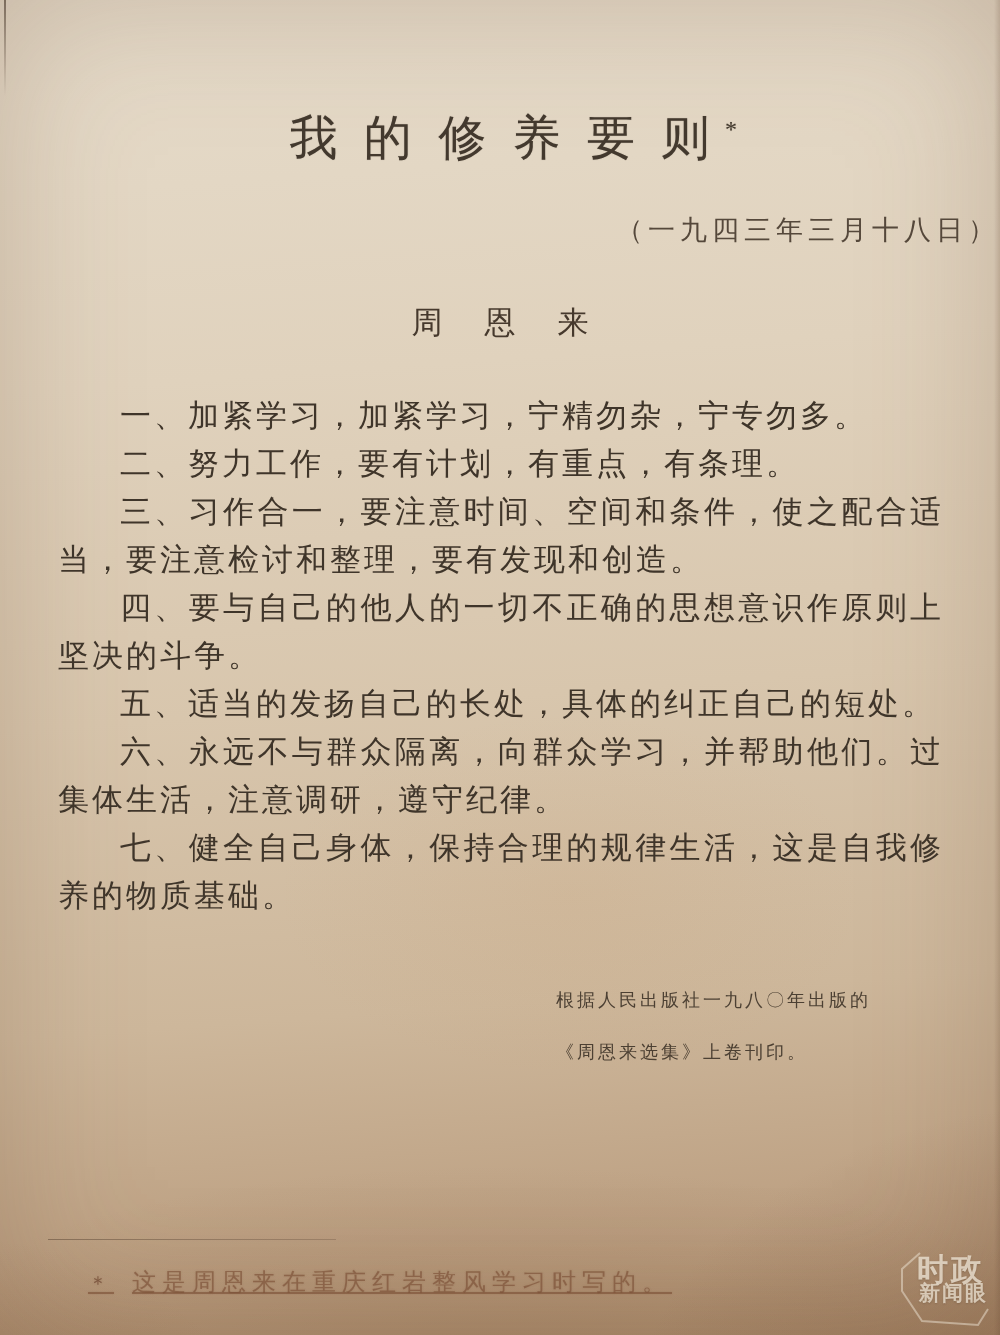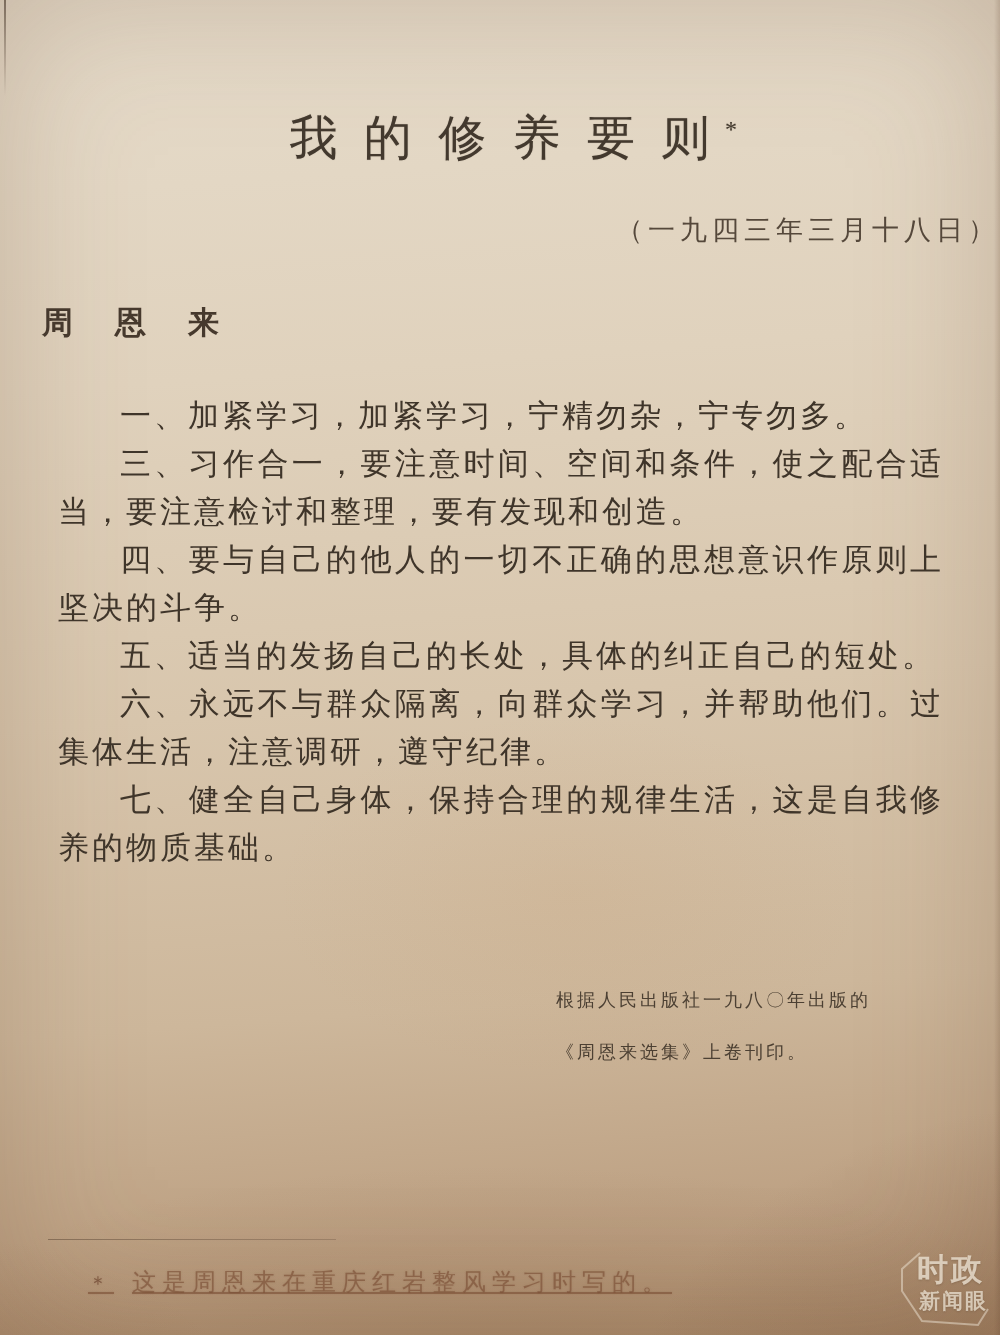--- a/index.html
+++ b/index.html
@@ -40,21 +40,21 @@
     font-size:24px;vertical-align:super;
     letter-spacing:0;margin-left:-0.45em;
   }
   .date-line{
     position:absolute;top:212px;left:0;width:100%;
     text-align:right;font-size:27px;letter-spacing:5px;padding-left:5px;
     box-sizing:border-box;color:#55483b;
   }
   .author{
     position:absolute;top:302px;left:0;width:100%;
-    font-size:31px;font-weight:bold;
+    text-align:center;font-size:31px;font-weight:normal;
     letter-spacing:42px;padding-left:42px;box-sizing:border-box;
     color:#46392d;
   }
 
   .body-text{
     position:absolute;top:392px;left:58px;right:56px;
     font-size:31px;line-height:48px;letter-spacing:3px;
     text-align:justify;color:#3f352a;
   }
   .body-text p{margin:0;text-indent:2em;}
@@ -85,21 +85,21 @@
   }
   .watermark svg{position:absolute;left:0;top:0;}
   .wm-line1{
     position:absolute;top:4px;right:9px;
     font-size:31px;font-weight:bold;letter-spacing:3px;
     color:rgba(243,235,221,0.85);
     text-shadow:0 1px 2px rgba(90,65,45,0.35);
     font-family:"Liberation Sans","DejaVu Sans",sans-serif;
   }
   .wm-line2{
-    position:absolute;top:42px;right:6px;
+    position:absolute;top:34px;right:6px;
     font-size:21px;font-weight:bold;letter-spacing:2px;
     color:rgba(243,235,221,0.82);
     text-shadow:0 1px 2px rgba(90,65,45,0.35);
     font-family:"Liberation Sans","DejaVu Sans",sans-serif;
   }
 </style>
 </head>
 <body>
 
 <div class="photo">
@@ -107,20 +107,21 @@
   <div class="title">
     <span>我的修养要则</span><span class="note-marker">*</span>
   </div>
 
   <div class="date-line">（一九四三年三月十八日）</div>
 
   <div class="author">周恩来</div>
 
   <div class="body-text">
     <p>一、加紧学习，加紧学习，宁精勿杂，宁专勿多。</p>
+    <p>二、努力工作，要有计划，有重点，有条理。</p>
     <p>三、习作合一，要注意时间、空间和条件，使之配合适当，要注意检讨和整理，要有发现和创造。</p>
     <p>四、要与自己的他人的一切不正确的思想意识作原则上坚决的斗争。</p>
     <p>五、适当的发扬自己的长处，具体的纠正自己的短处。</p>
     <p>六、永远不与群众隔离，向群众学习，并帮助他们。过集体生活，注意调研，遵守纪律。</p>
     <p>七、健全自己身体，保持合理的规律生活，这是自我修养的物质基础。</p>
   </div>
 
   <div class="source-note">
     <div>根据人民出版社一九八〇年出版的</div>
     <div>《周恩来选集》上卷刊印。</div>

